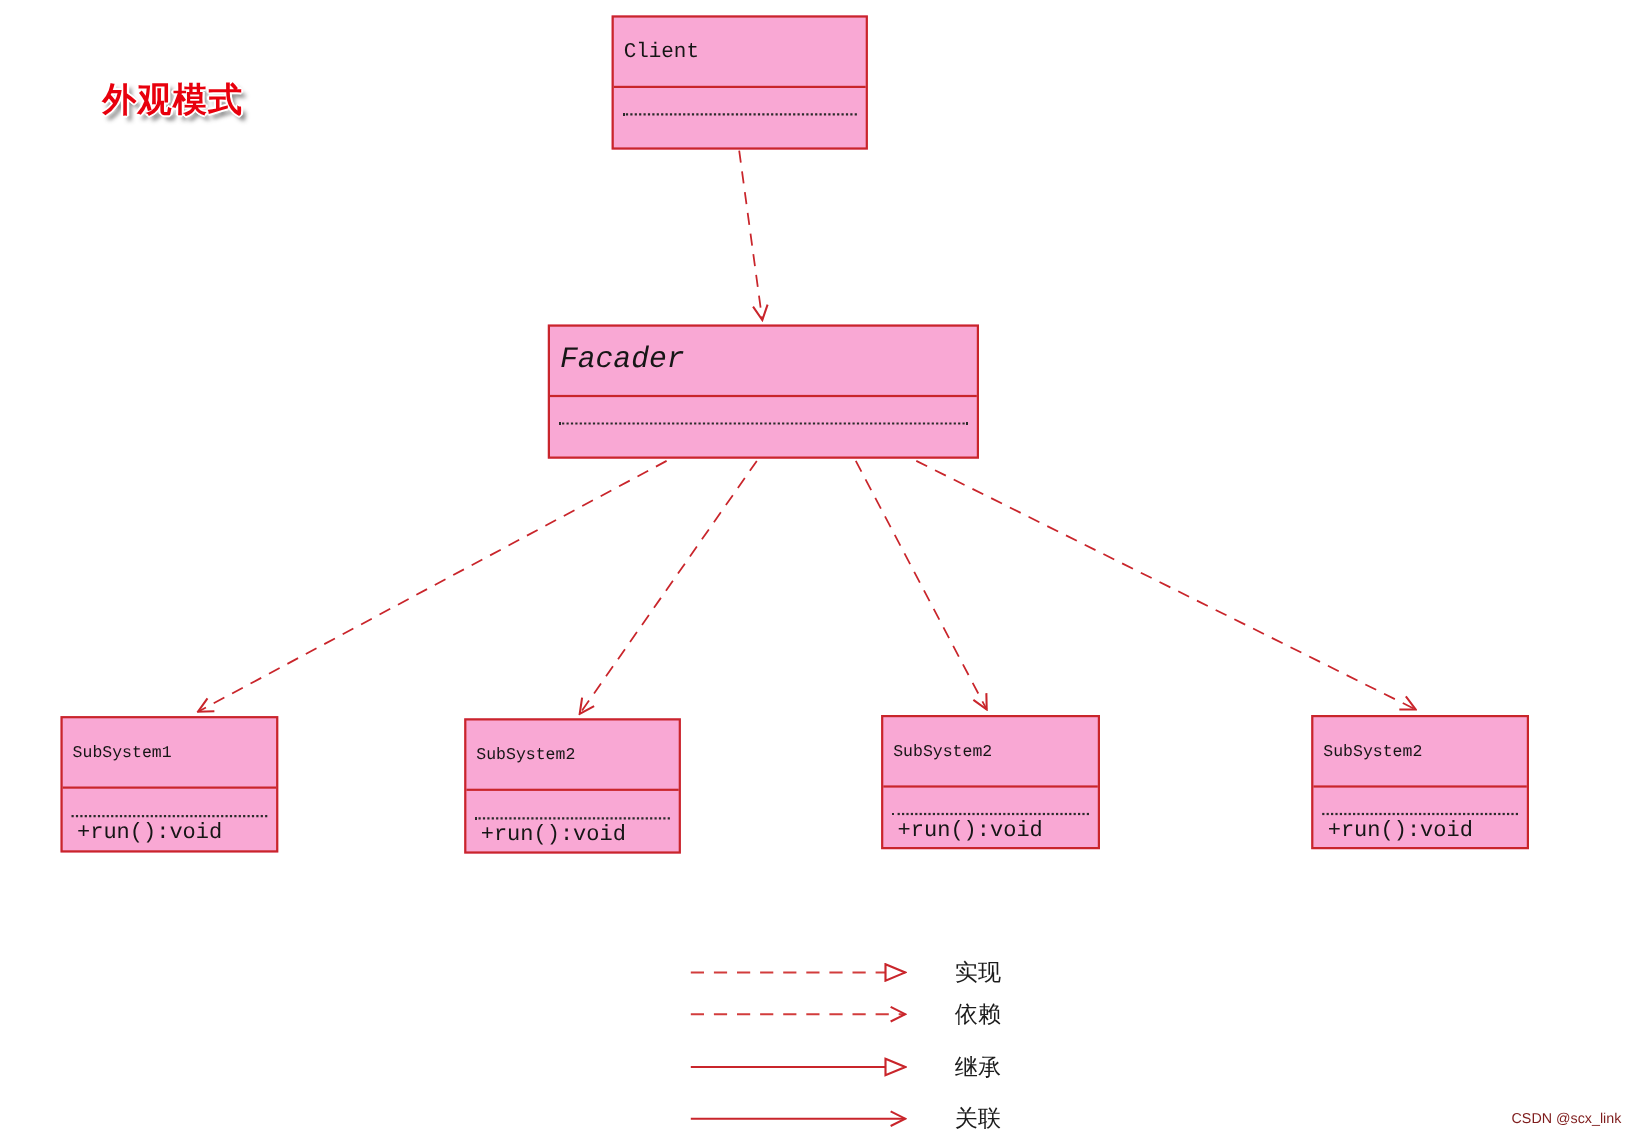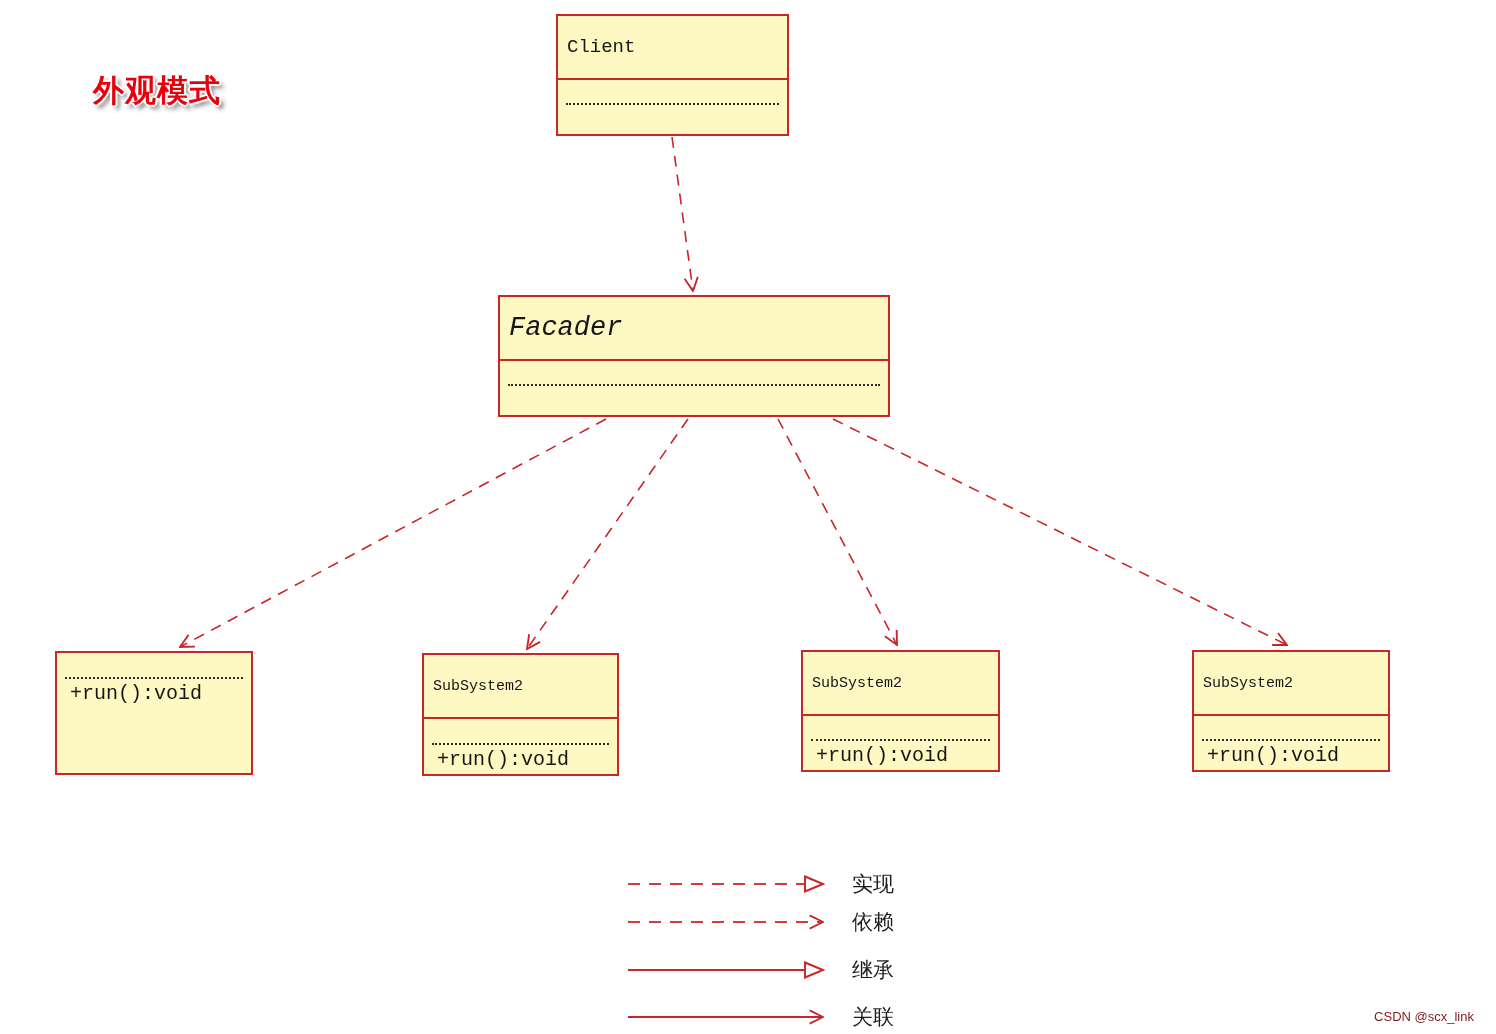--- a/index.html
+++ b/index.html
@@ -22,21 +22,21 @@
       -1px  1px 0 #ffffff, 1px  1px 0 #ffffff,
       -2px  0   0 #ffffff, 2px  0   0 #ffffff,
        0   -2px 0 #ffffff, 0    2px 0 #ffffff,
        4px  4px 4px rgba(100,100,100,0.85);
     text-align: center;
   }
 
   
   .uml-box{
     position:absolute;
-    background:#fef9c3;
+    background:#f9a8d4;
     border:2px solid #c9252b;
     box-sizing:border-box;
     z-index:2;
   }
   .uml-name{
     height:64px;
     border-bottom:2px solid #c9252b;
     display:flex;align-items:center;
     padding-left:9px;
     font-family:"Liberation Mono",monospace;
@@ -67,21 +67,21 @@
   
   .connector-layer{
     position:absolute;left:0;top:0;width:1496px;height:1034px;
     z-index:1;pointer-events:none;
   }
 
   
   .legend{
     position:absolute;left:627px;top:874px;width:330px;height:150px;z-index:2;
   }
-  .legend-row{position:absolute;left:0;display:flex;align-items:center;height:20px;}
+  .legend-row{position:absolute;left:0;display:flex;align-items:center;height:20px;gap:16px;}
   #legend-row-realization{top:0;}
   #legend-row-dependency{top:38px;}
   #legend-row-inheritance{top:86px;}
   #legend-row-association{top:133px;}
   .legend-label{
     margin-left:13px;
     font-family:"DejaVu Serif",serif;
     font-size:21px;color:#1c1c1c;line-height:20px;
   }
   .legend-line{display:block;}
@@ -126,20 +126,21 @@
   </div>
 
   <div class="uml-box" id="box-facade">
     <div class="uml-name">Facader</div>
     <div class="uml-body">
       <div class="dotted-separator"></div>
     </div>
   </div>
 
   <div class="uml-box sub-box" id="box-sub1">
+    <div class="uml-name">SubSystem1</div>
     <div class="uml-body">
       <div class="dotted-separator"></div>
       <div class="uml-method">+run():void</div>
     </div>
   </div>
 
   <div class="uml-box sub-box" id="box-sub2">
     <div class="uml-name">SubSystem2</div>
     <div class="uml-body">
       <div class="dotted-separator"></div>

